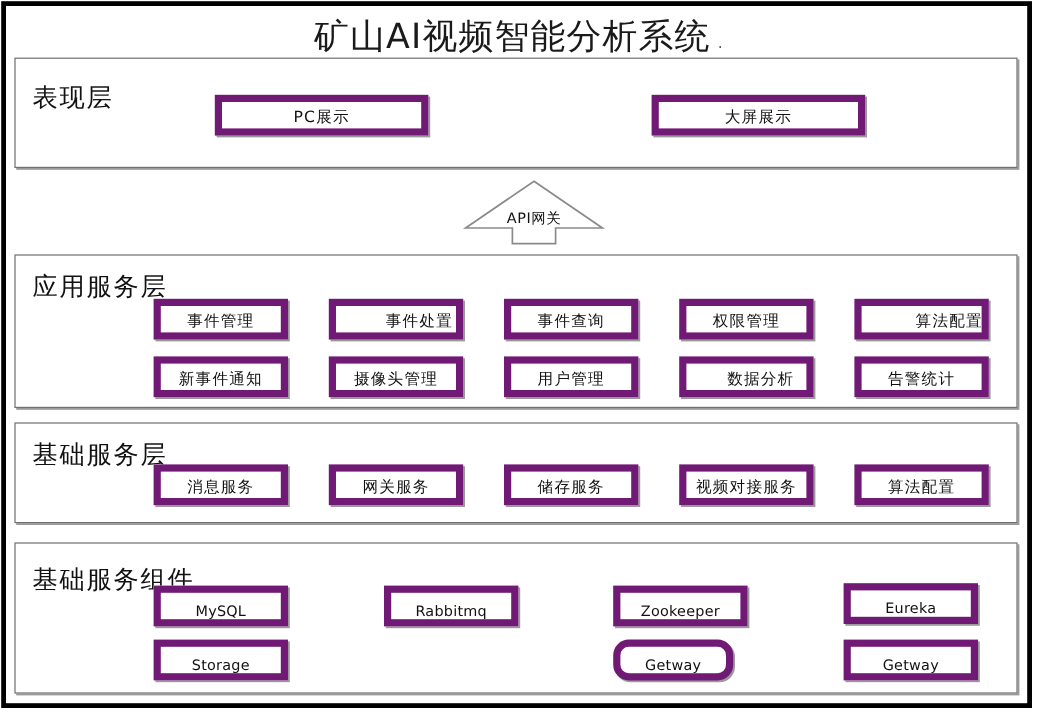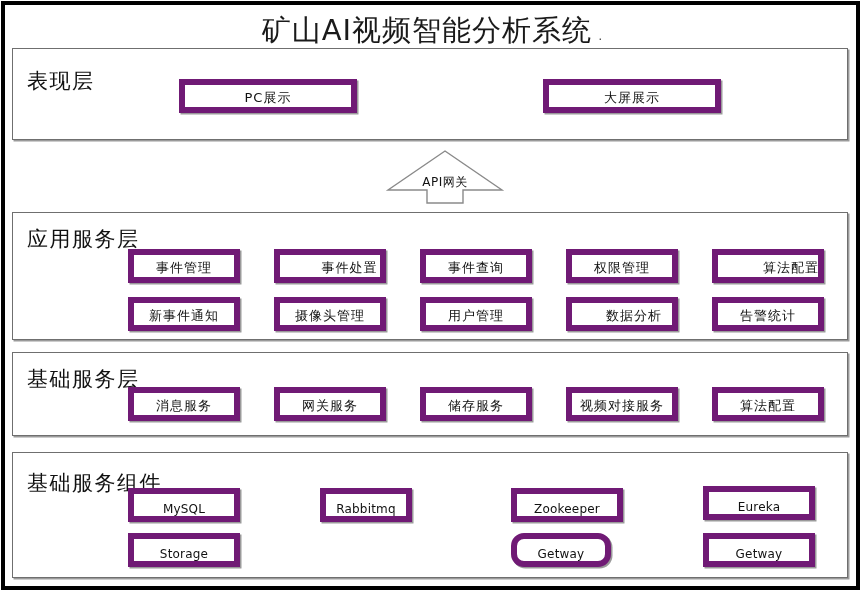--- a/index.html
+++ b/index.html
@@ -194,21 +194,21 @@
       <span>算法配置</span>
     </div>
   </div>
 
   <div class="layer" style="top:452px; height:126px;">
     <div class="layer-label" style="top:16px;">基础服务组件</div>
 
     <div class="node latin" style="left:115px; top:35px; width:112px; height:34px;">
       <span>MySQL</span>
     </div>
-    <div class="node latin" style="left:307px; top:35px; width:92px; height:34px;">
+    <div class="node latin" style="left:307px; top:35px; width:112px; height:34px;">
       <span>Rabbitmq</span>
     </div>
     <div class="node latin" style="left:498px; top:35px; width:112px; height:34px;">
       <span>Zookeeper</span>
     </div>
     <div class="node latin" style="left:690px; top:33px; width:112px; height:34px;">
       <span>Eureka</span>
     </div>
 
     <div class="node latin" style="left:115px; top:80px; width:112px; height:34px;">

